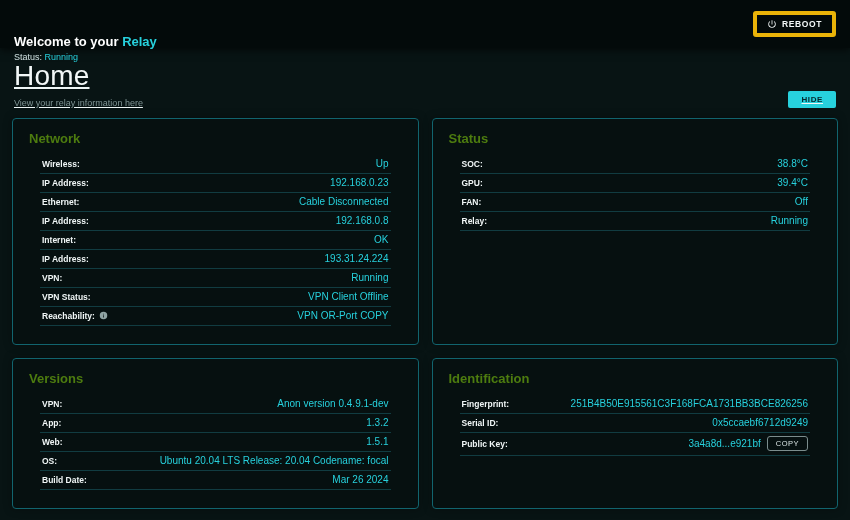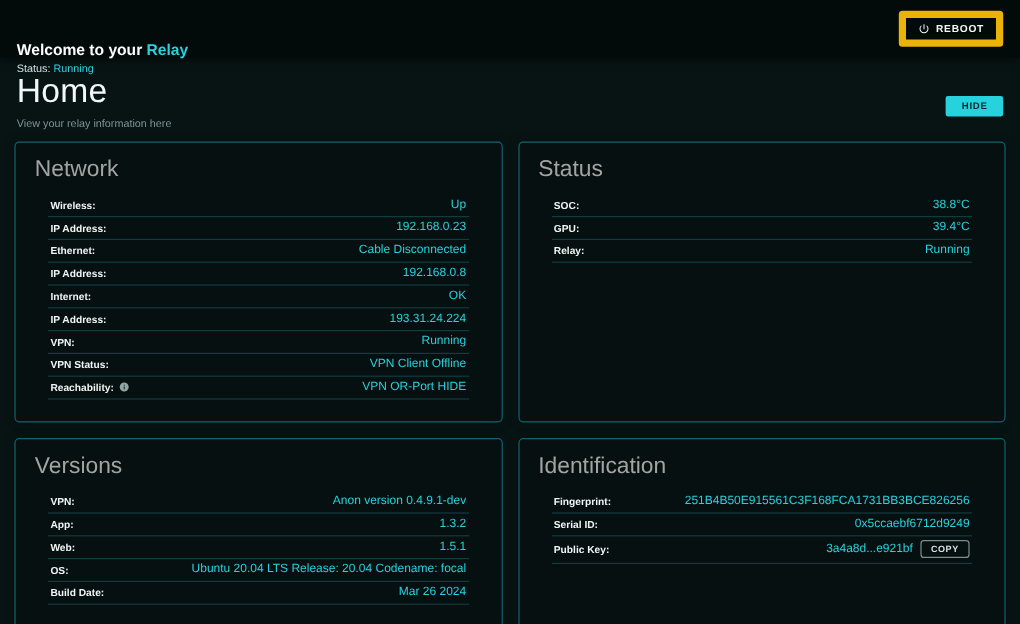--- a/index.html
+++ b/index.html
@@ -31,38 +31,39 @@
     z-index: 2;
   }
   .welcome { color: #ffffff; font-size: 13px; font-weight: 700; margin-top: 48px; }
   .accent { color: var(--accent); }
   .status-line { font-size: 9px; color: #cfe0e0; margin-top: 3px; font-weight: 400; }
   .reboot-btn {
     display: inline-flex;
     align-items: center;
     gap: 5px;
     background: transparent;
-    border: 6px solid #eab308;
+    border: 4px solid #eab308;
     color: #f2f7f7;
     font-size: 8.5px;
     font-weight: 700;
     letter-spacing: 0.6px;
     padding: 4px 10px;
     border-radius: 3px;
     cursor: pointer;
     font-family: inherit;
   }
   .reboot-btn svg { display: block; }
   
   main { padding: 8px 12px 0; }
   .page-head {
     display: flex;
     justify-content: space-between;
-    align-items: flex-start;
+    align-items: flex-end;
     padding: 4px 2px 0;
+    text-decoration: underline;
   }
   h1 { color: #f2f7f7; font-size: 28px; font-weight: 400; letter-spacing: 0.2px; }
   .subtitle { color: #7f9494; font-size: 9px; margin-top: 6px; }
   .hide-btn {
     background: var(--accent);
     color: #04272b;
     border: none;
     font-size: 8px;
     font-weight: 700;
     letter-spacing: 0.6px;
@@ -79,42 +80,42 @@
     gap: 13px;
     margin-top: 10px;
   }
   .panel {
     border: 1px solid var(--panel-border);
     border-radius: 4px;
     background: var(--panel-bg);
     padding: 12px 16px 18px;
     box-shadow: 0 0 8px rgba(0,0,0,0.35);
   }
-  .panel h2 { color: #a3a3a3; font-size: 19px; font-weight: 400; margin-bottom: 9px; }
+  .panel h2 { color: #4d7c0f; font-size: 13px; font-weight: 700; margin-bottom: 9px; }
   .rows { margin: 0 11px; }
   .row {
     display: flex;
     justify-content: space-between;
     align-items: center;
     padding: 3px 2px 4px;
     min-height: 17px;
     border-bottom: 1px solid var(--separator);
   }
   .label { color: #f0f6f6; font-size: 8.5px; font-weight: 700; }
   .label-wrap { display: inline-flex; align-items: center; gap: 4px; }
   .value { color: var(--accent); font-size: 10px; text-align: center; }
   .value-wrap { display: inline-flex; align-items: center; gap: 6px; }
   .info-icon { display: inline-flex; cursor: pointer; }
   .info-icon svg { display: block; }
   .copy-btn {
     background: transparent;
     border: 1px solid #7b8d8d;
     color: #d7e2e2;
     font-size: 7.5px;
-    font-weight: 700;
+    font-weight: 400;
     letter-spacing: 0.5px;
     padding: 2px 8px;
     border-radius: 3px;
     cursor: pointer;
     font-family: inherit;
   }
 </style>
 </head>
 <body>
 
@@ -186,35 +187,39 @@
         </div>
         <div class="row">
           <span class="label-wrap">
             <span class="label">Reachability:</span>
             <span class="info-icon">
               <svg viewBox="0 0 24 24" width="9" height="9">
                   <path fill="#8fa3a3" d="M12 2a10 10 0 1 0 0 20 10 10 0 0 0 0-20zm1 15h-2v-6h2v6zm0-8h-2V7h2v2z"></path>
                 </svg>
             </span>
           </span>
-          <span class="value">VPN OR-Port HIDE</span>
+          <span class="value">VPN OR-Port COPY</span>
         </div>
       </div>
     </section>
 
     <section class="panel">
       <h2>Status</h2>
       <div class="rows">
         <div class="row">
           <span class="label">SOC:</span>
           <span class="value">38.8°C</span>
         </div>
         <div class="row">
           <span class="label">GPU:</span>
           <span class="value">39.4°C</span>
+        </div>
+        <div class="row">
+          <span class="label">FAN:</span>
+          <span class="value">Off</span>
         </div>
         <div class="row">
           <span class="label">Relay:</span>
           <span class="value">Running</span>
         </div>
       </div>
     </section>
 
     <section class="panel">
       <h2>Versions</h2>

